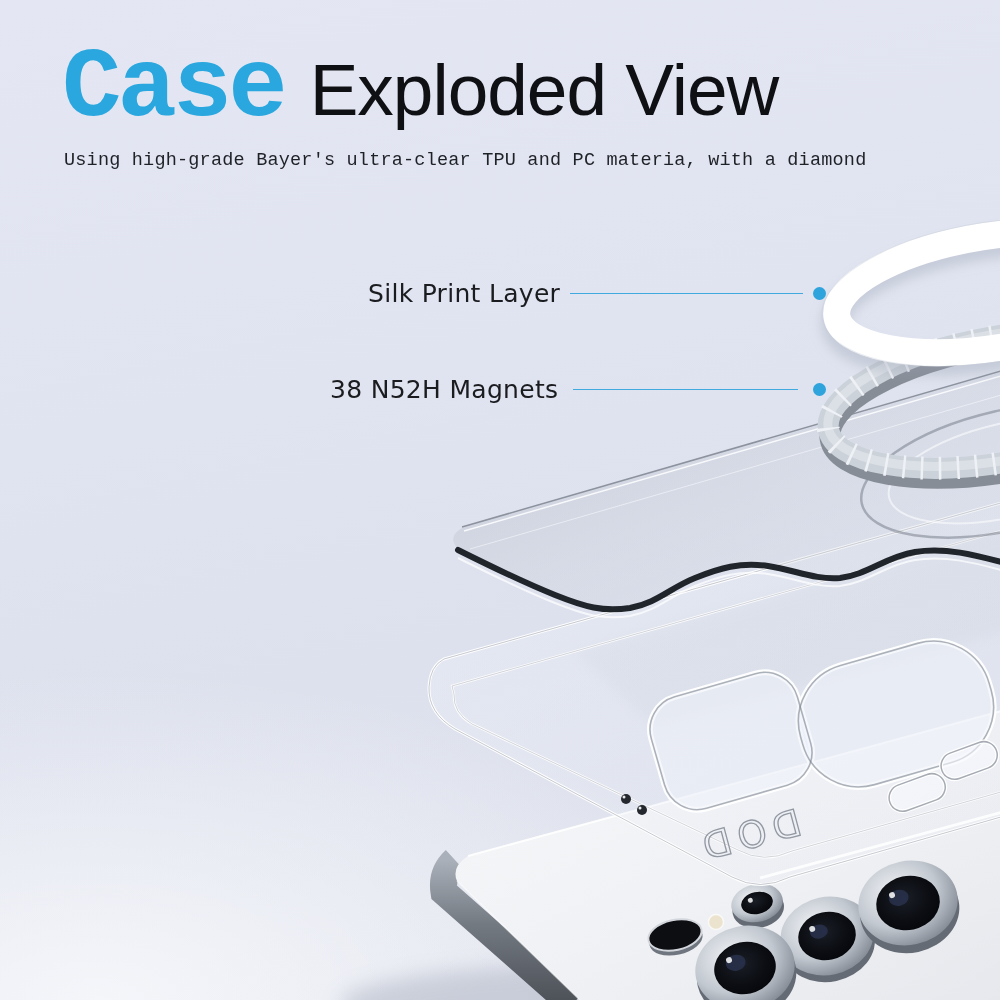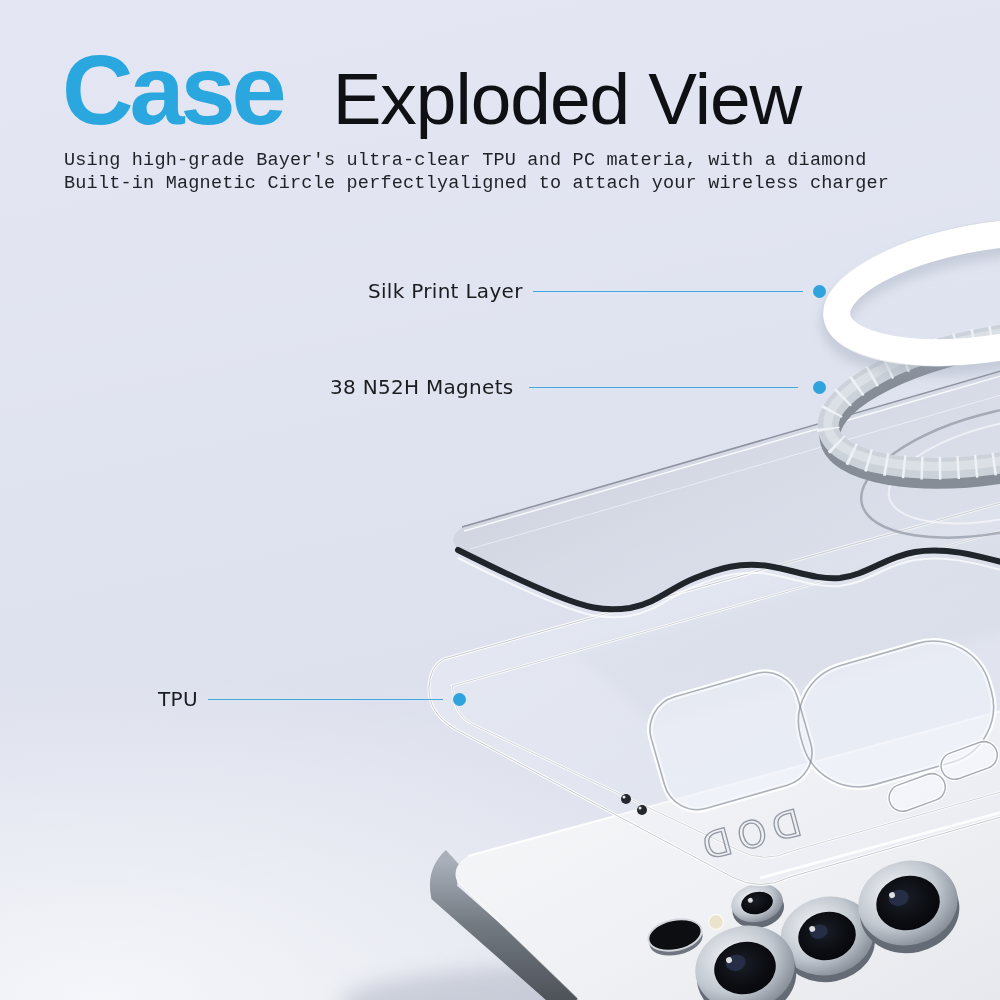--- a/index.html
+++ b/index.html
@@ -8,41 +8,41 @@
     width:1000px;height:1000px;
     overflow:hidden;
     background:
       radial-gradient(120% 60% at 10% 100%, rgba(248,249,252,.85) 0%, rgba(248,249,252,0) 55%),
       linear-gradient(168deg,#e4e7f3 0%, #e0e4f0 38%, #dde1ed 62%, #e3e5ee 100%);
     font-family:"DejaVu Sans", sans-serif;
   }
   .art{position:absolute;inset:0;z-index:1;}
   .hdr{position:absolute;left:62px;top:40px;z-index:3;display:flex;align-items:baseline;gap:26px;}
   .brand{
-    font-family:Liberation Sans, sans-serif;
+    font-family:Liberation Mono, monospace;
     font-weight:bold;font-size:99px;line-height:1;
     letter-spacing:-4px;color:#2aa7de;
   }
   .title-rest{
     font-family:"Liberation Sans", sans-serif;
     font-weight:400;font-size:73px;line-height:1;
-    letter-spacing:-1px;color:#0f1013;margin-left:24px;
+    letter-spacing:-1px;color:#0f1013;
   }
   .desc{
     position:absolute;left:64px;top:150px;z-index:3;
     font-family:Liberation Mono, monospace;
     font-size:18.5px;line-height:22.5px;color:#1e2126;
     letter-spacing:.2px;
   }
   .callout{
     position:absolute;z-index:3;display:flex;align-items:center;gap:10px;
   }
   .callout .txt{
     font-family:"DejaVu Sans", sans-serif;
-    font-size:20px;color:#1b1c1f;letter-spacing:.3px;white-space:nowrap;
+    font-size:25px;color:#1b1c1f;letter-spacing:.3px;white-space:nowrap;
   }
   .callout .line{flex:1;height:0;border-top:1.6px solid #3fa9e0;}
   .callout .dot{width:13px;height:13px;border-radius:50%;background:#2fa3dc;flex:0 0 auto;}
   .co-silk   {left:368px;top:279px;width:458px;}
   .co-magnets{left:330px;top:375px;width:496px;gap:15px;}
   .co-pc     {left:242px;top:533px;width:224px;}
   .co-tpu    {left:158px;top:687px;width:308px;}
 </style>
 </head>
 <body>
@@ -213,32 +213,26 @@
       <ellipse cx="992" cy="292" rx="172" ry="70" transform="rotate(-9 992 292)" fill="none" stroke="rgba(198,204,216,0.4)" stroke-width="1"></ellipse>
     </g>
   </svg>
 
   <div class="hdr">
     <span class="brand">Case</span>
     <span class="title-rest">Exploded View</span>
   </div>
   <div class="desc">
     <div>Using high-grade Bayer's ultra-clear TPU and PC materia, with a diamond</div>
-    <div>Built-in Magnetic Circle perfectlyaligned to attach your wireless charger</div>
   </div>
 
   <div class="callout co-silk">
     <span class="txt">Silk Print Layer</span>
     <span class="line"></span>
     <span class="dot"></span>
   </div>
   <div class="callout co-magnets">
     <span class="txt">38 N52H Magnets</span>
     <span class="line"></span>
     <span class="dot"></span>
   </div>
-  <div class="callout co-tpu">
-    <span class="txt">TPU</span>
-    <span class="line"></span>
-    <span class="dot"></span>
-  </div>
 
 </div>
 
 </body></html>

